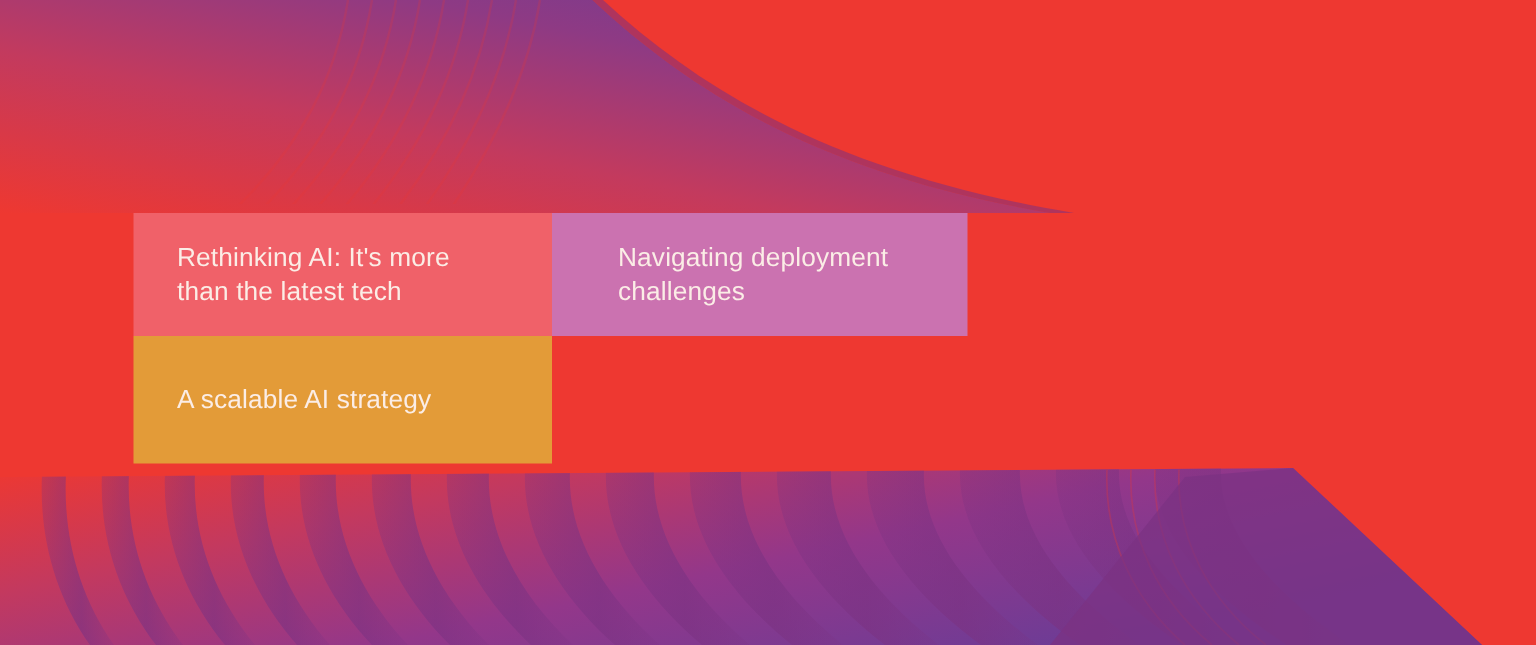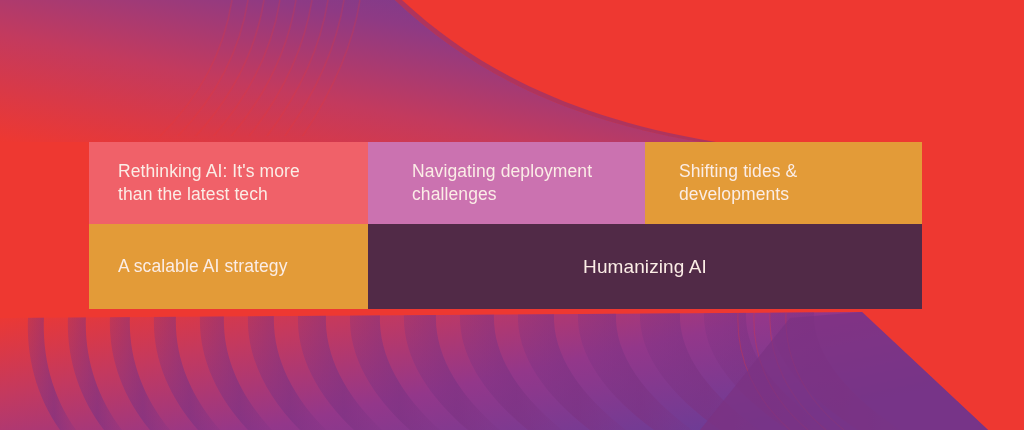--- a/index.html
+++ b/index.html
@@ -211,34 +211,27 @@
       <div class="tile" id="tile-rethinking-ai">
         <span class="tile-label">Rethinking AI: It's more
 than the latest tech</span>
       </div>
 
       <div class="tile" id="tile-navigating-deployment">
         <span class="tile-label">Navigating deployment
 challenges</span>
       </div>
 
-      <div class="tile" id="tile-shifting-tides">
-        <span class="tile-label">Shifting tides &amp;
-developments</span>
-      </div>
 
     </div>
 
     <div class="tile-row" id="tile-row-bottom">
 
       <div class="tile" id="tile-scalable-strategy">
         <span class="tile-label">A scalable AI strategy</span>
       </div>
 
-      <div class="tile" id="tile-humanizing-ai">
-        <span class="tile-label">Humanizing AI</span>
-      </div>
 
     </div>
 
   </div>
 
 </div>
 
 </body></html>

